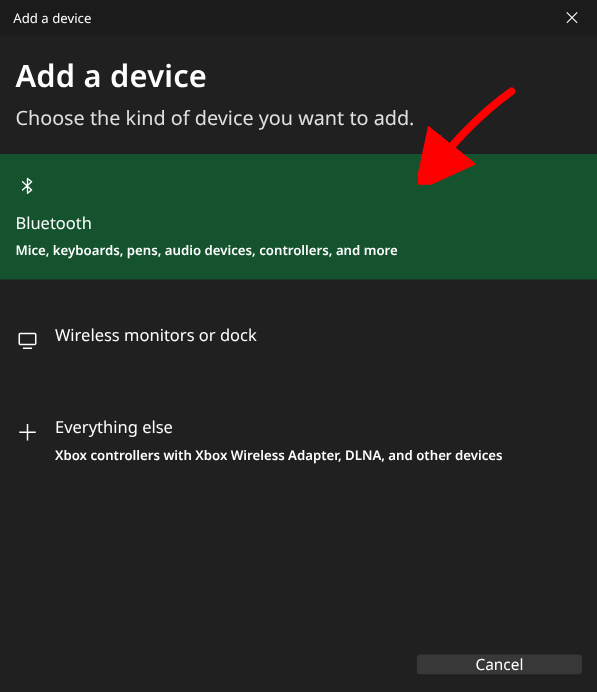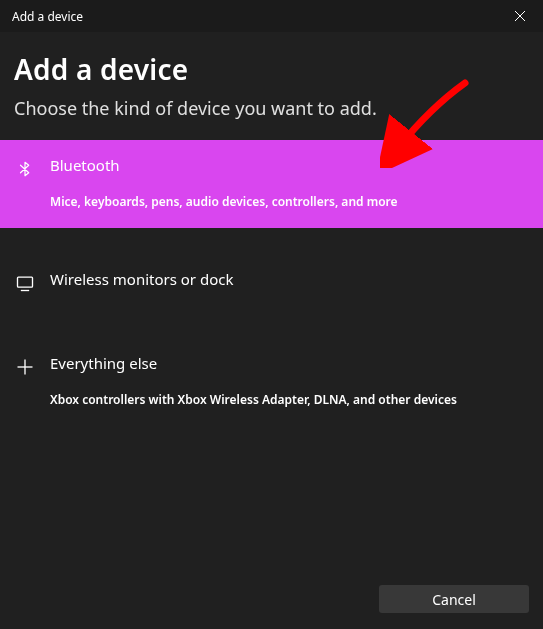--- a/index.html
+++ b/index.html
@@ -30,39 +30,39 @@
     }
     .subheading {
       font-size: 18px; color: #e0e0e0; font-weight: 400;
       padding: 0 14px 20px 14px;
     }
     .option {
       display: flex; align-items: flex-start; gap: 14px;
       padding: 16px 14px 18px 14px;
       cursor: pointer;
     }
-    .option.highlight { background: #d946ef; }
+    .option.highlight { background: #14532d; flex-direction: column; }
     .option-icon {
       width: 22px; height: 22px; flex: 0 0 22px;
       display: flex; align-items: center; justify-content: center;
       margin-top: 2px;
       color: #ffffff;
     }
     .option-text { flex: 1; }
     .option-title { font-size: 15px; font-weight: 400; color: #ffffff; line-height: 1.3; }
-    .option-desc { font-size: 12px; font-weight: 600; color: #ffffff; line-height: 1.4; margin-top: 18px; }
+    .option-desc { font-size: 12px; font-weight: 600; color: #ffffff; line-height: 1.4; margin-top: 6px; }
     .footer {
       position: absolute; left: 0; right: 0; bottom: 0;
       padding: 14px 14px 16px 14px;
       display: flex; justify-content: flex-end;
     }
     .cancel-btn {
       background: #383838; color: #ffffff;
       border: none; font-size: 14px; font-family: inherit;
-      width: 150px; height: 28px; border-radius: 3px;
+      width: 150px; height: 18px; border-radius: 3px;
       cursor: pointer;
     }
     .arrow-annotation {
       position: absolute; left: 380px; top: 78px; pointer-events: none;
     }
     .spacer { height: 26px; }
   </style>
 </head>
 <body>
 

